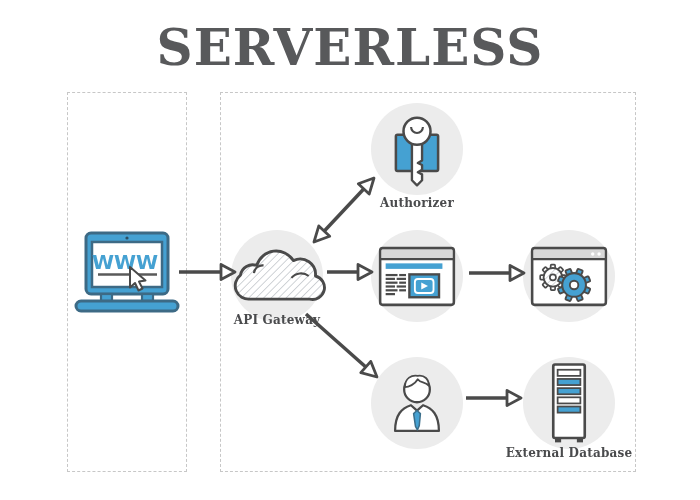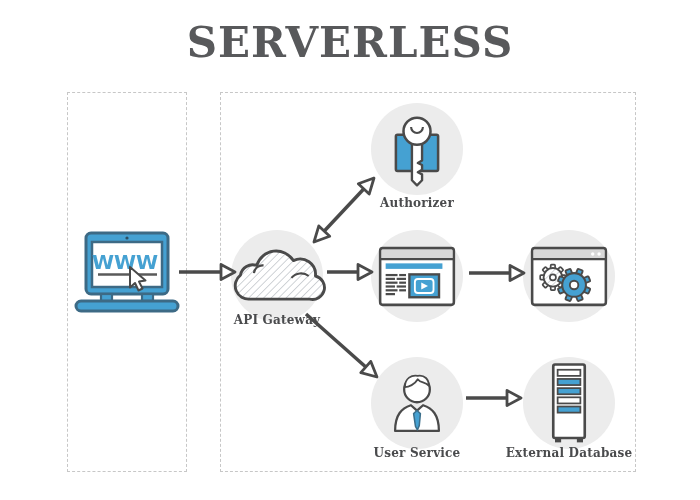--- a/index.html
+++ b/index.html
@@ -1,19 +1,19 @@
 <!DOCTYPE html>
 <html><head>
 <meta charset="utf-8">
 <style>
   html,body{margin:0;padding:0;background:#fff;}
   .canvas{position:relative;width:700px;height:500px;background:#ffffff;overflow:hidden;
           font-family:"DejaVu Serif", serif;}
   .title{position:absolute;left:0;top:18px;width:700px;text-align:center;
-         font-size:42px;font-weight:bold;letter-spacing:1px;color:#58595b;margin:0;}
+         font-size:50px;font-weight:bold;letter-spacing:1px;color:#58595b;margin:0;}
   .zone{position:absolute;border:1px dashed #c7c7c7;background:transparent;}
   .zone.client{left:67px;top:92px;width:118px;height:378px;}
   .zone.serverless{left:220px;top:92px;width:414px;height:378px;}
   .halo{position:absolute;width:92px;height:92px;border-radius:50%;background:#ececec;
         display:flex;align-items:center;justify-content:center;overflow:visible;}
   .nlabel{position:absolute;width:160px;text-align:center;font-weight:bold;
           font-size:12px;color:#4a4b4d;letter-spacing:0.2px;}
   .arrow-layer{position:absolute;left:0;top:0;width:700px;height:500px;pointer-events:none;}
   .icon-abs{position:absolute;}
 </style>
@@ -147,21 +147,20 @@
         <rect x="19" y="41.5" width="26" height="7" fill="#ffffff"></rect>
         <rect x="19" y="52" width="26" height="7" fill="#45a1d2"></rect>
       </g>
       <rect x="16" y="88" width="7" height="5" fill="#4a4a4a"></rect>
       <rect x="41" y="88" width="7" height="5" fill="#4a4a4a"></rect>
     </svg>
   </div>
 
   <div class="nlabel" style="left:197px;top:313px">API Gateway</div>
   <div class="nlabel" style="left:337px;top:196px">Authorizer</div>
-  <div class="nlabel" style="left:337px;top:446px">User Service</div>
   <div class="nlabel" style="left:489px;top:446px">External Database</div>
 
   <svg class="arrow-layer" viewBox="0 0 700 500">
     <g stroke="#4a4a4a" stroke-width="3.5" fill="none">
       <line x1="179" y1="272" x2="222" y2="272"></line>
       <line x1="324.3" y1="231" x2="363.7" y2="189"></line>
       <line x1="327" y1="272" x2="359" y2="272"></line>
       <line x1="306" y1="314" x2="365.8" y2="367"></line>
       <line x1="469" y1="273" x2="511" y2="273"></line>
       <line x1="466" y1="398" x2="508" y2="398"></line>

